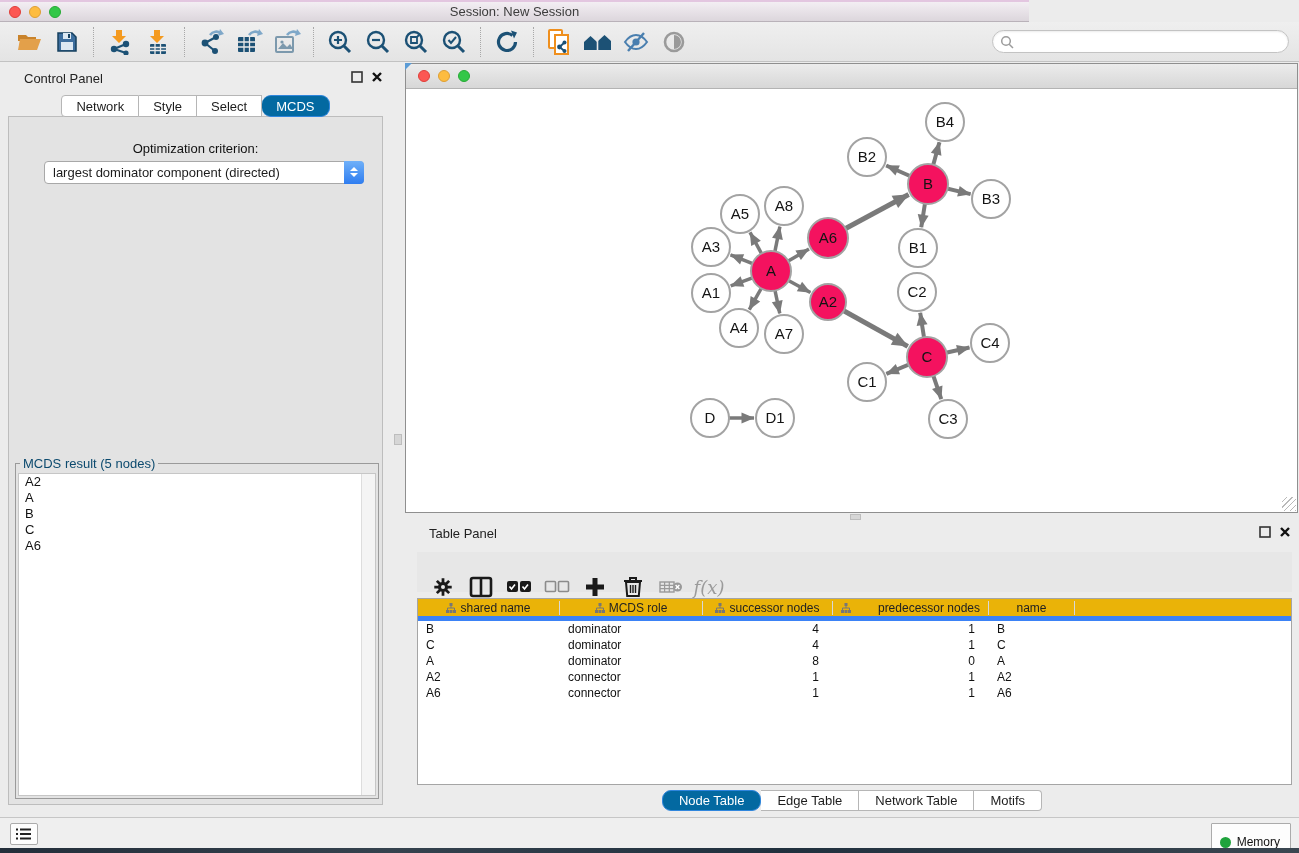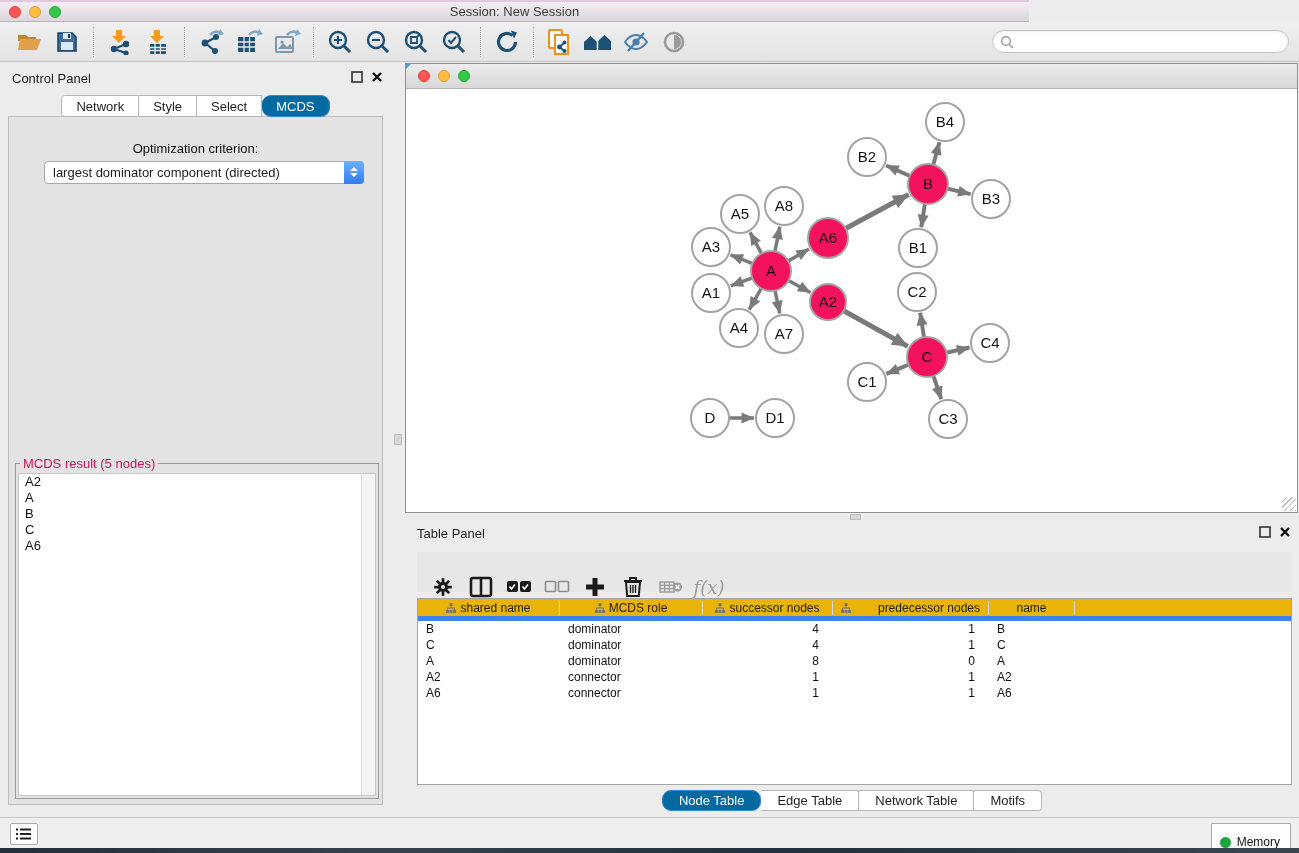--- a/index.html
+++ b/index.html
@@ -23,21 +23,21 @@
     background:linear-gradient(#efefef,#e4e4e4); border-bottom:1px solid #c2c2c2;
     display:flex; align-items:center; padding-left:10px; }
   .tbtn { width:38px; height:34px; display:flex; align-items:center; justify-content:center; background:transparent; border:none; }
   .tsep { width:1px; height:30px; margin:0 7px; border-left:1px dotted #a8a8a8; }
   .searchbox { position:absolute; right:10px; top:8px; width:297px; height:23px; background:#fff;
     border:1px solid #c3c3c3; border-radius:12px; display:flex; align-items:center; padding-left:7px; box-shadow:inset 0 1px 2px rgba(0,0,0,.08); }
   .searchbox input { border:none; outline:none; flex:1; font-size:12px; background:transparent; height:18px; }
 
   
   .control-panel { position:absolute; left:0; top:62px; width:391px; height:755px; background:#ececec; }
-  .panel-head { position:relative; height:33px; display:flex; align-items:center; padding-left:12px; color:#222; }
+  .panel-head { position:relative; height:33px; display:flex; align-items:center; padding-left:24px; color:#222; }
   .panel-head .head-icons { position:absolute; right:8px; top:9px; display:flex; gap:8px; }
   .cp-tabs { position:absolute; left:0; top:33px; width:100%; display:flex; justify-content:center; z-index:3; }
   .cp-tab, .bt-tab { height:22px; padding:0 14px; background:#fff; border:1px solid #b6b6b6; border-left:none;
     display:flex; align-items:center; font-size:13px; color:#1c1c1c; }
   .cp-tab:first-child, .bt-tab:first-child { border-left:1px solid #b6b6b6; border-radius:4px 0 0 4px; }
   .cp-tab:last-child, .bt-tab:last-child { border-radius:0 4px 4px 0; }
   .cp-tab.active, .bt-tab.active { background:#0369a1; border-color:#2f86dd; color:#fff;border-radius:9px; }
   .cp-content { position:absolute; left:8px; top:54px; width:375px; height:751px; max-height:689px;
     background:#e3e3e3; border:1px solid #bdbdbd; }
   .opt-label { position:absolute; left:0; width:100%; top:24px; text-align:center; color:#111; }
@@ -46,21 +46,21 @@
   .selectbox .sel-text { flex:1; padding-left:8px; font-size:13px; white-space:nowrap; overflow:hidden; }
   .stepper { width:20px; height:23px; margin:-1px -1px 0 0; border-radius:0 4px 4px 0;
     background:linear-gradient(#6fb0f9,#2f7df0); display:flex; flex-direction:column; align-items:center; justify-content:center; gap:2px; }
   .stepper .up, .stepper .dn { width:0; height:0; border-left:4px solid transparent; border-right:4px solid transparent; }
   .stepper .up { border-bottom:4px solid #fff; }
   .stepper .dn { border-top:4px solid #fff; }
   .cp-buttons { position:absolute; left:0; top:77px; width:100%; display:flex; justify-content:center; gap:15px; }
   .btn { height:23px; padding:0 17px; background:linear-gradient(#ffffff,#f2f2f2); border:1px solid #a8a8a8;
     border-radius:4px; font-size:13px; color:#111; display:flex; align-items:center; }
   .mcds-fieldset { position:absolute; left:6px; right:3px; top:339px; bottom:5px; border:1px solid #9a9a9a; padding:0; background:#e3e3e3; }
-  .mcds-fieldset legend { margin-left:4px; padding:0 3px; font-size:13px; color:#be185d; }
+  .mcds-fieldset legend { margin-left:4px; padding:0 3px; font-size:13px; color:#0c4a6e; }
   .mcds-listwrap { position:absolute; left:2px; right:2px; top:2px; bottom:2px; background:#fff; border:1px solid #c6c6c6; }
   .mcds-scroll { position:absolute; right:0; top:0; bottom:0; width:14px; background:#f4f4f4; border-left:1px solid #ddd; }
   .mcds-item { padding:0 6px; height:16px; line-height:16px; font-size:13px; color:#111; }
 
   
   .v-splitter { position:absolute; left:391px; top:62px; width:14px; height:755px; background:#ececec; }
   .v-handle { position:absolute; left:3px; top:372px; width:8px; height:11px; background:#d6d6d6; border:1px solid #bdbdbd; }
   .h-handle { position:absolute; left:445px; top:-3px; width:11px; height:6px; background:#d6d6d6; border:1px solid #bdbdbd; }
 
   

